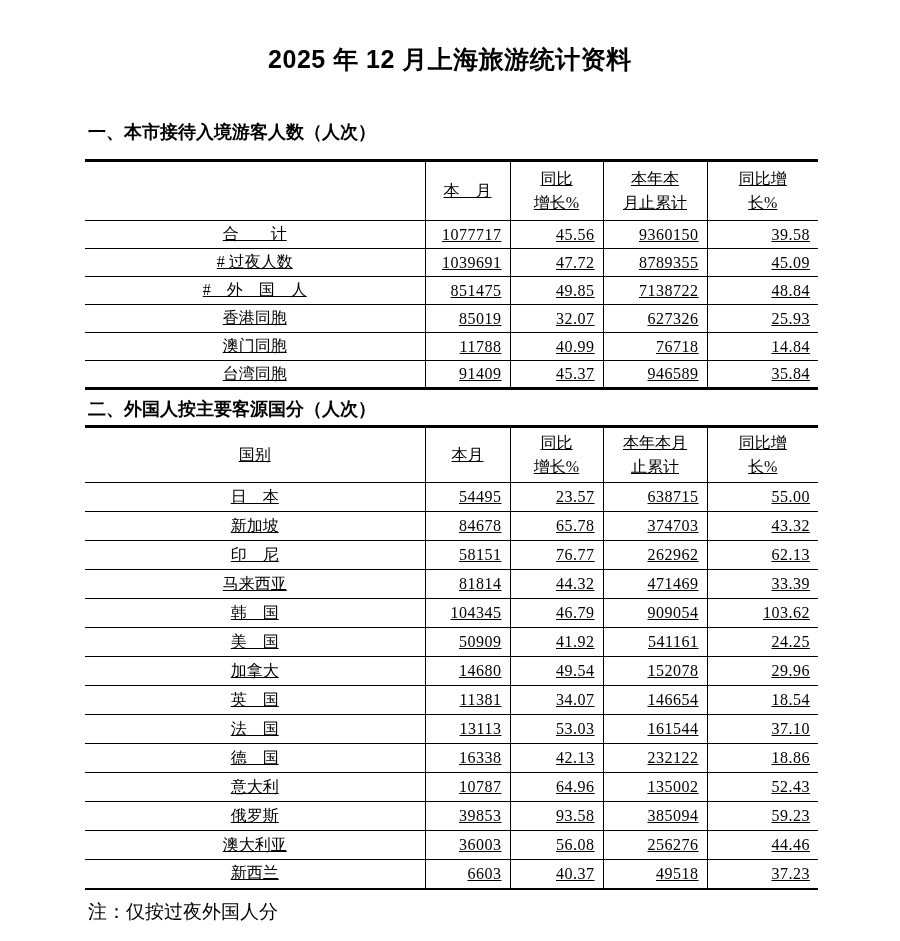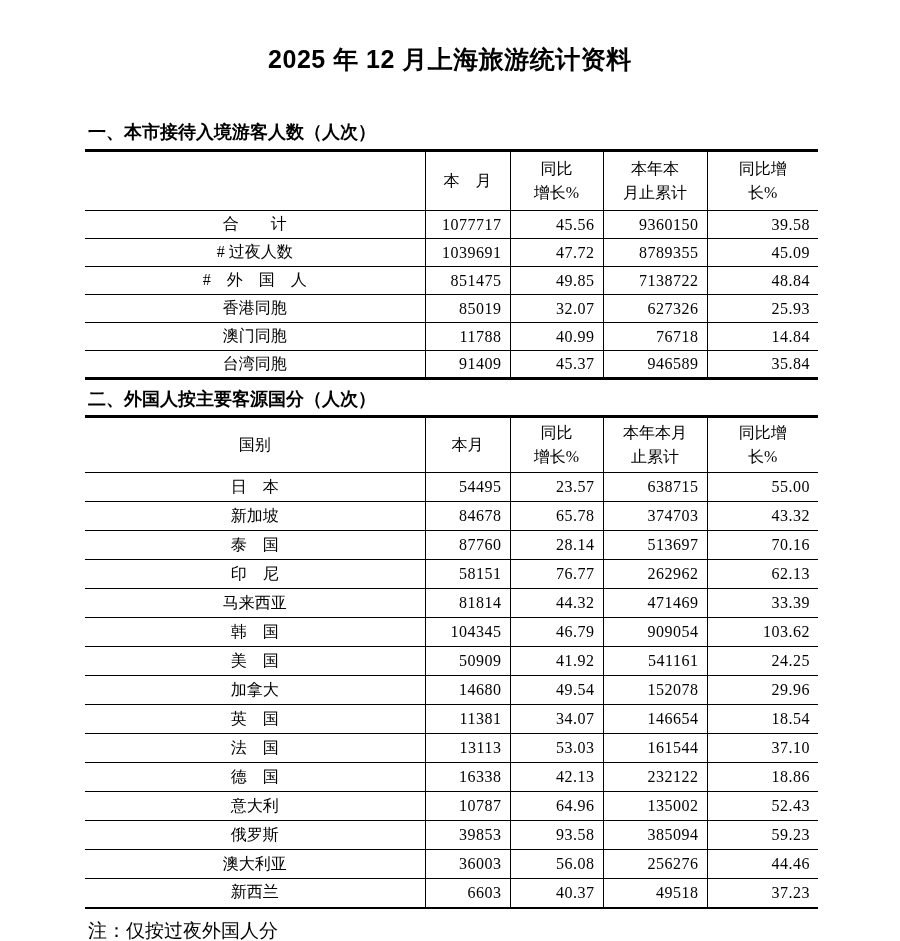--- a/index.html
+++ b/index.html
@@ -28,32 +28,32 @@
     width: 733px;
   }
   .sec-heading {
     font-family: "Liberation Sans", sans-serif;
     font-weight: bold;
     font-size: 18px;
     line-height: 24px;
     margin: 0;
     padding-left: 3px;
   }
-  #sec1-heading { margin-top: 44px; margin-bottom: 5px; }
+  #sec1-heading { margin-top: 44px; margin-bottom: 15px; }
   #sec2-heading { margin-top: 7px;  margin-bottom: 4px; }
 
   table {
     border-collapse: collapse;
     table-layout: fixed;
     width: 733px;
     font-size: 16px;
   }
   #table1 { border-top: 3px solid #000; border-bottom: 3px solid #000; }
   #table2 { border-top: 3px solid #000; border-bottom: 2px solid #000000; }
-  tr { border-bottom: 1px solid #000; }
+  tr { border-bottom: 1px solid #000; text-decoration: underline; }
   th, td {
     padding: 0;
     font-weight: normal;
     vertical-align: middle;
     overflow: hidden;
     white-space: nowrap;
   }
   th { text-align: center; }
   .vl { border-left: 1px solid #000; }
   .c-label { text-align: center; }
@@ -194,27 +194,20 @@
             <td class="c-num vl">55.00</td>
           </tr>
           <tr>
             <td class="c-label">新加坡</td>
             <td class="c-num vl">84678</td>
             <td class="c-num vl">65.78</td>
             <td class="c-num vl">374703</td>
             <td class="c-num vl">43.32</td>
           </tr>
           <tr>
-            <td class="c-label">泰　国</td>
-            <td class="c-num vl">87760</td>
-            <td class="c-num vl">28.14</td>
-            <td class="c-num vl">513697</td>
-            <td class="c-num vl">70.16</td>
-          </tr>
-          <tr>
             <td class="c-label">印　尼</td>
             <td class="c-num vl">58151</td>
             <td class="c-num vl">76.77</td>
             <td class="c-num vl">262962</td>
             <td class="c-num vl">62.13</td>
           </tr>
           <tr>
             <td class="c-label">马来西亚</td>
             <td class="c-num vl">81814</td>
             <td class="c-num vl">44.32</td>

